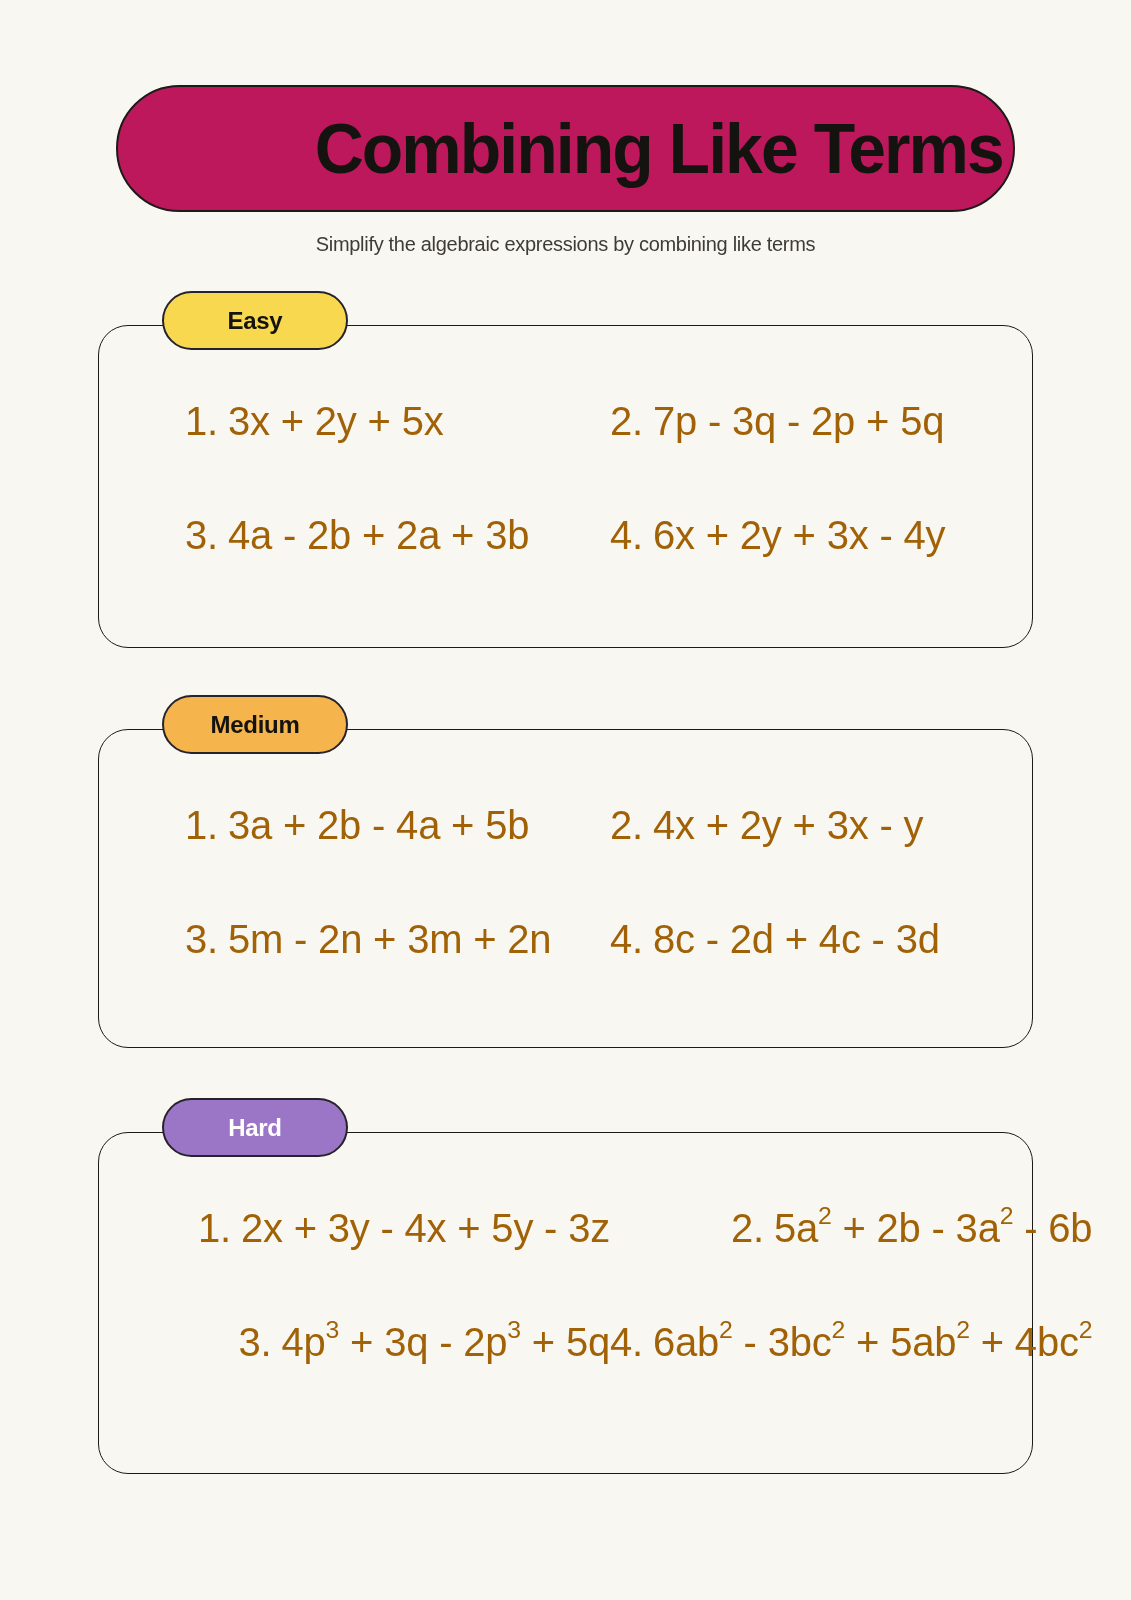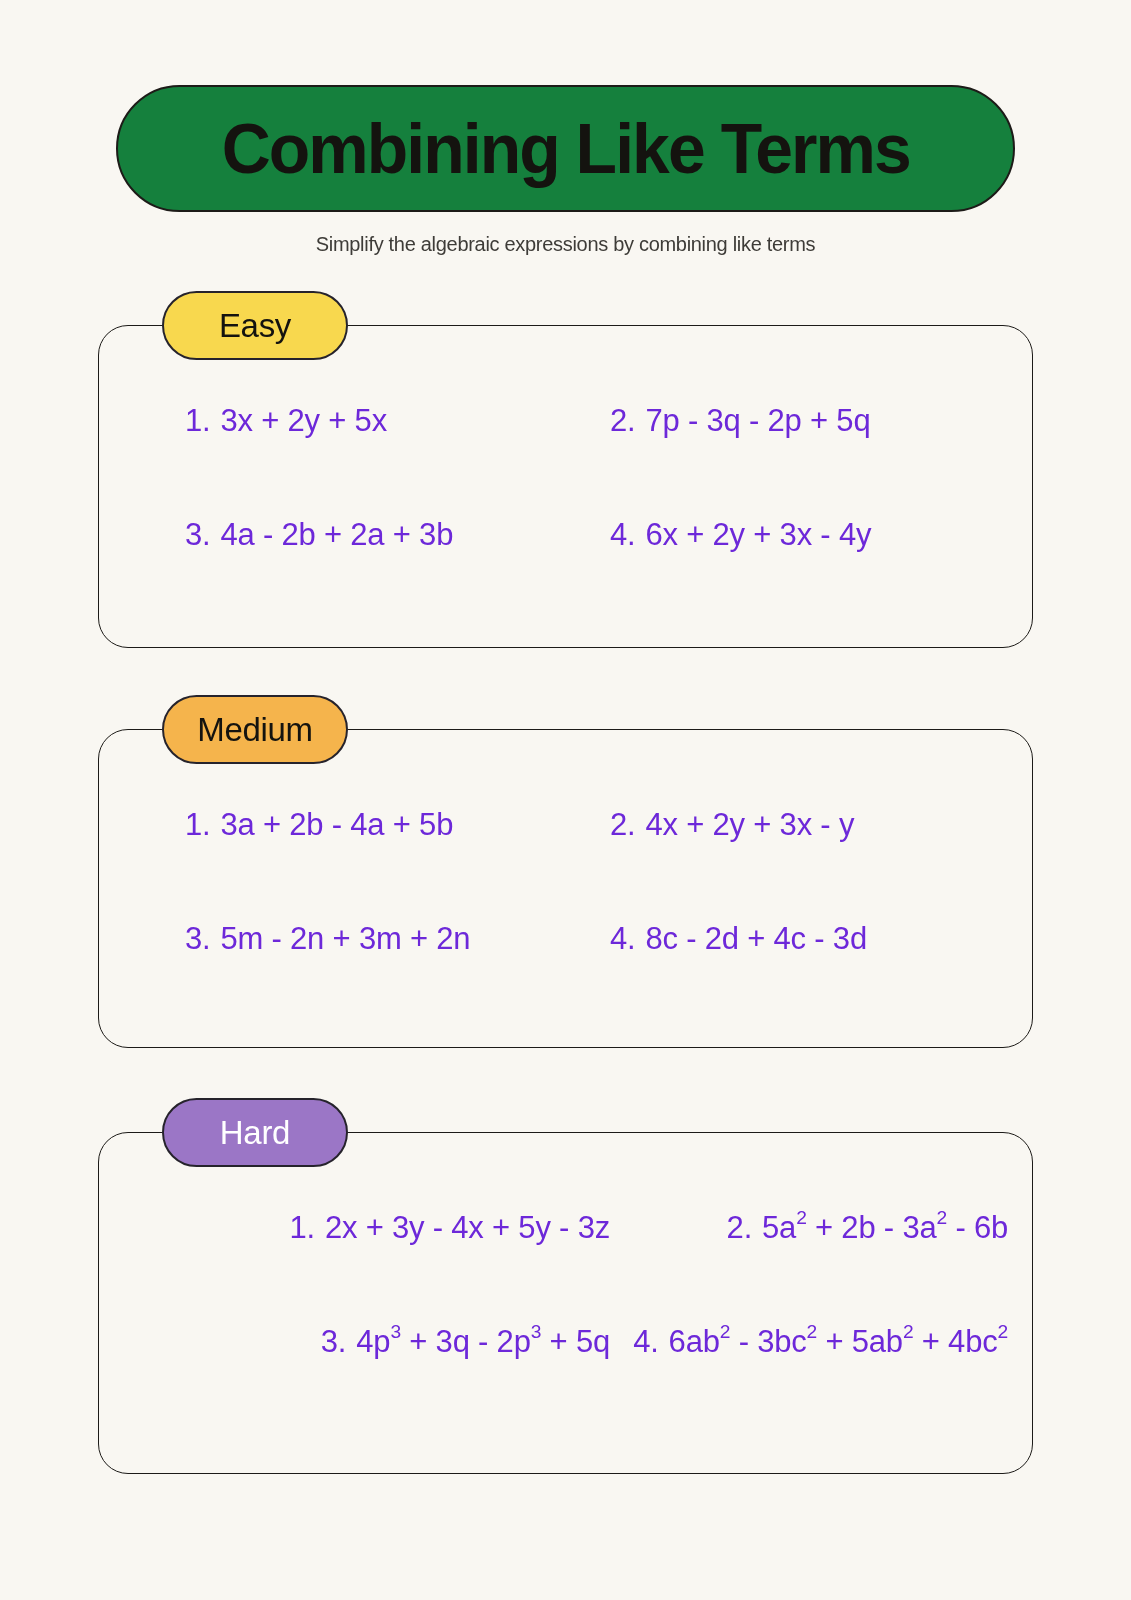--- a/index.html
+++ b/index.html
@@ -48,52 +48,52 @@
     align-content: start;
     background: transparent;
   }
   .sec-easy   .box { height: 323px; }
   .sec-medium .box { height: 319px; }
   .sec-hard   .box { height: 342px; text-align: right; }
 
   .badge {
     position: absolute;
     top: -34px; left: 64px;
-    min-width: 186px; height: 69px;
+    min-width: 186px; height: 59px;
     padding: 0 24px;
     border: 2.5px solid #26232C;
     border-radius: 36px;
     display: flex; align-items: center; justify-content: center;
-    font-size: 33px; font-weight: normal;
+    font-size: 24px; font-weight: bold;
     letter-spacing: -0.3px;
     z-index: 2;
   }
 
   .problem {
-    font-size: 31px;
-    color: #6d28d9;
+    font-size: 40px;
+    color: #a16207;
     letter-spacing: -0.2px;
     white-space: nowrap;
     line-height: 38px;
   }
   .problem .num { margin-right: 10px; }
   .problem sup {
     font-size: 62%;
     line-height: 0;
     position: relative;
     top: -0.15em;
     vertical-align: super;
   }
 </style>
 </head>
 <body style="background: rgb(249, 247, 242);">
 
 <div class="page">
 
-  <div class="header-pill" style="background: #15803d;">
+  <div class="header-pill" style="background: #be185d; justify-content: flex-end;">
     <div class="page-title">Combining Like Terms</div>
   </div>
 
   <div class="subtitle">Simplify the algebraic expressions by combining like terms</div>
 
   <div class="section sec-easy">
     <div class="badge" style="background: rgb(248, 216, 78); color: rgb(20, 19, 15);">Easy</div>
     <div class="box">
       <div class="problem"><span class="num">1.</span><span class="expr">3x + 2y + 5x</span></div>
       <div class="problem"><span class="num">2.</span><span class="expr">7p - 3q - 2p + 5q</span></div>

